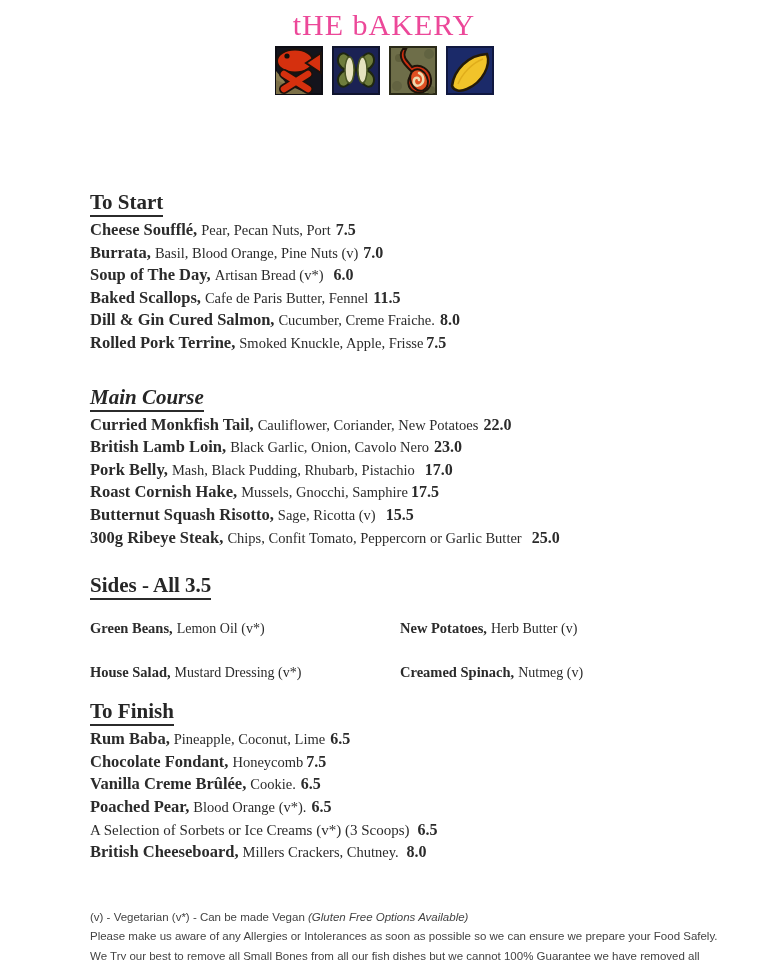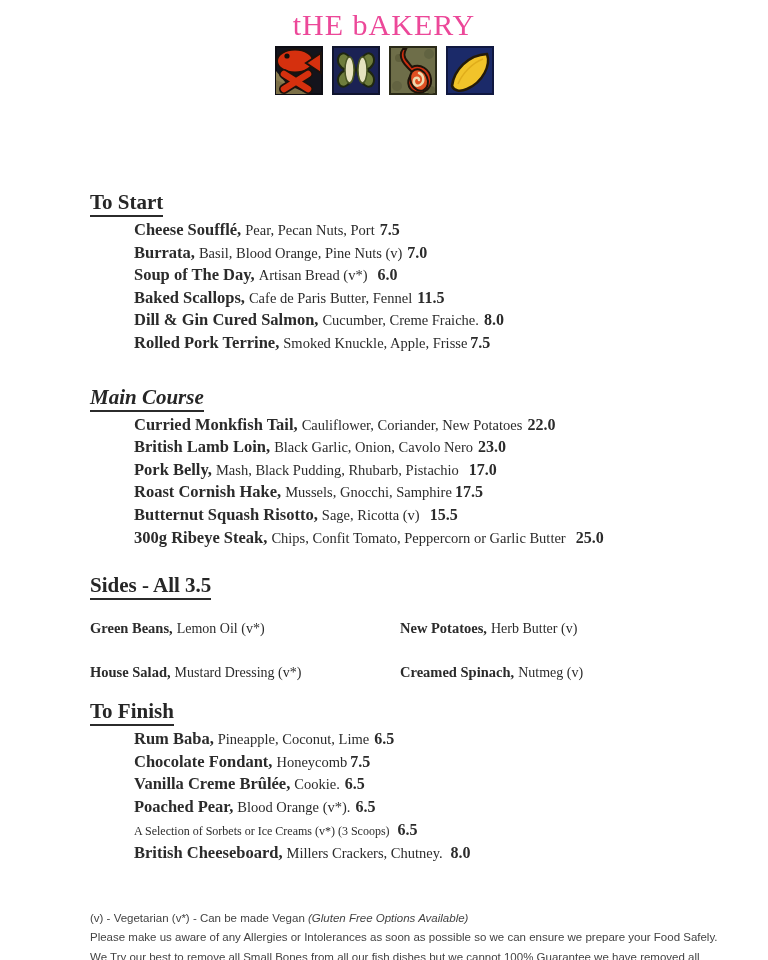--- a/index.html
+++ b/index.html
@@ -39,26 +39,26 @@
   }
   .section-heading span {
     border-bottom:2px solid #2b2b2b;
     padding-bottom:1px;
   }
   .h-start  { margin-top:94px; }
   .h-mains  { margin-top:29px;font-style:italic; }
   .h-sides  { margin-top:23px; }
   .h-finish { margin-top:15px; }
 
-  .items { margin-top:4px;margin-left:44px; }
+  .items { margin-top:4px; }
   .item { line-height:21.6px; white-space:nowrap; }
   .nm  { font-weight:bold; font-size:16.5px; }
   .ds  { font-size:14.5px; }
   .pr  { font-weight:bold; font-size:16px; margin-left:5px; }
-  .plain { font-size:12px; }
+  .plain { font-size:15px; }
 
   .sides-grid {
     margin-top:20px;
     display:grid;
     grid-template-columns:310px auto;
     row-gap:23px;
   }
   .side-item { line-height:20px; white-space:nowrap; }
   .side-item .nm { font-size:14.5px; }
   .side-item .ds { font-size:14px; }

